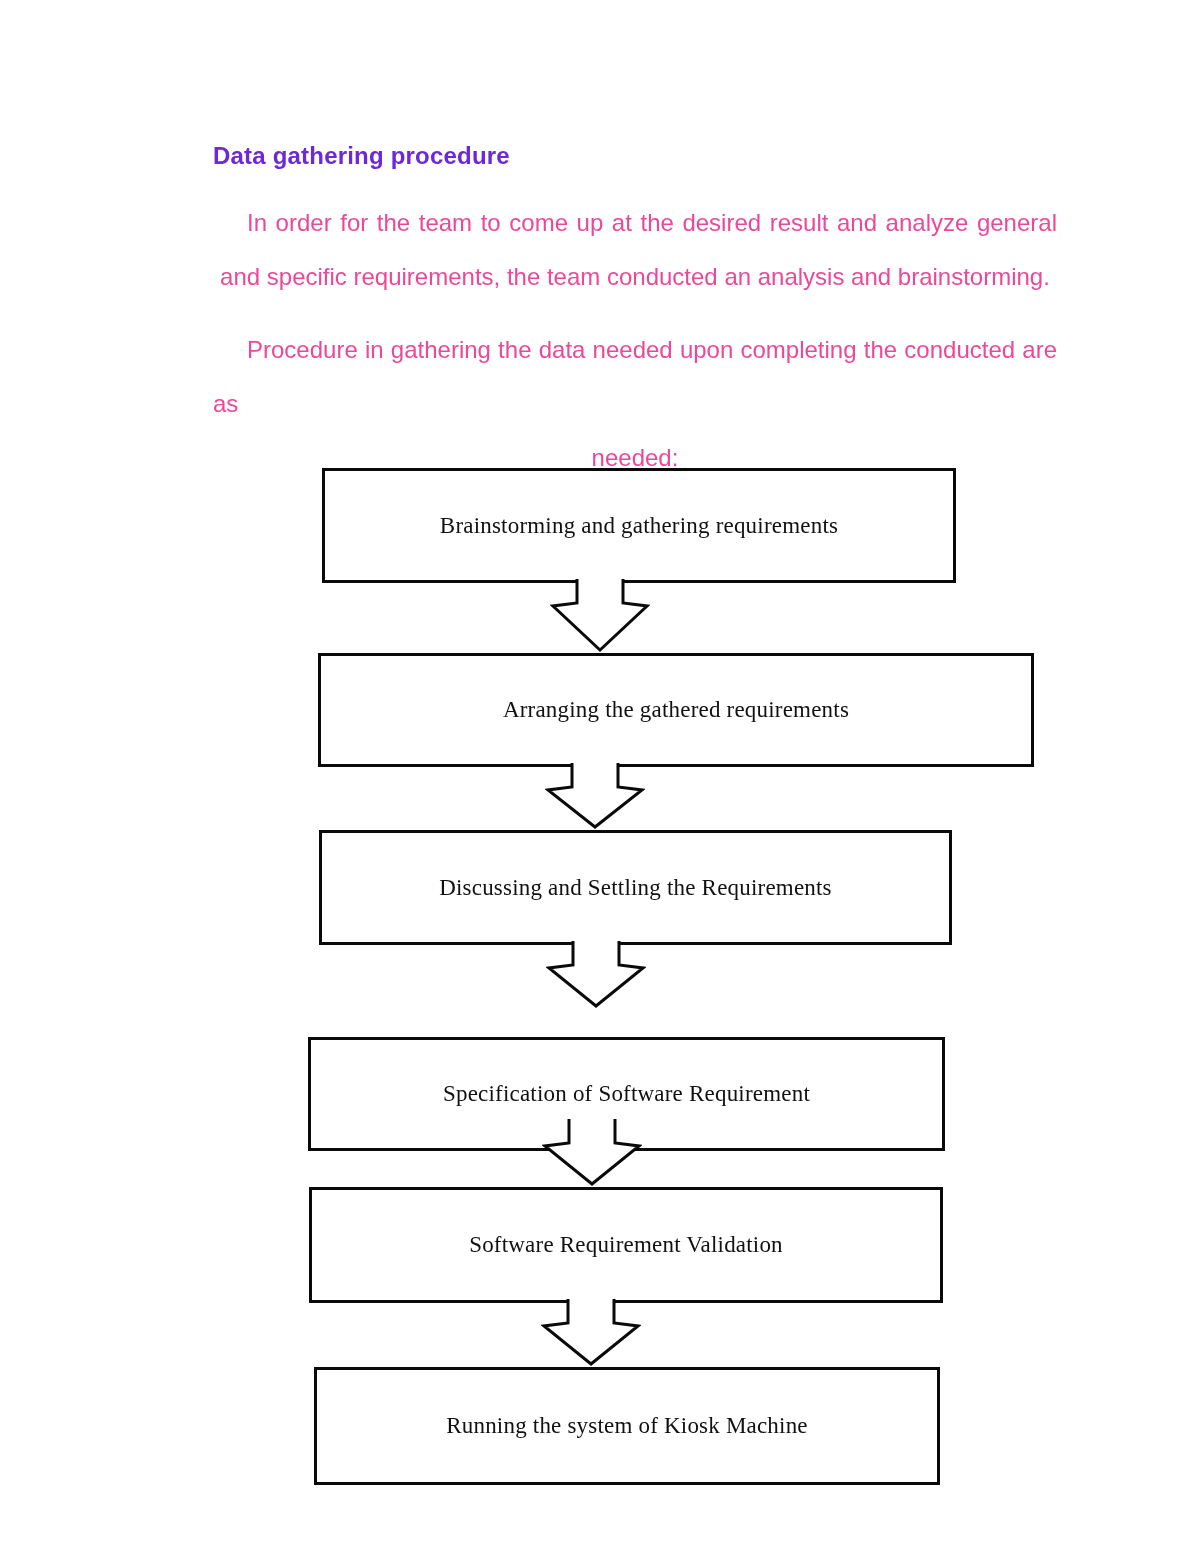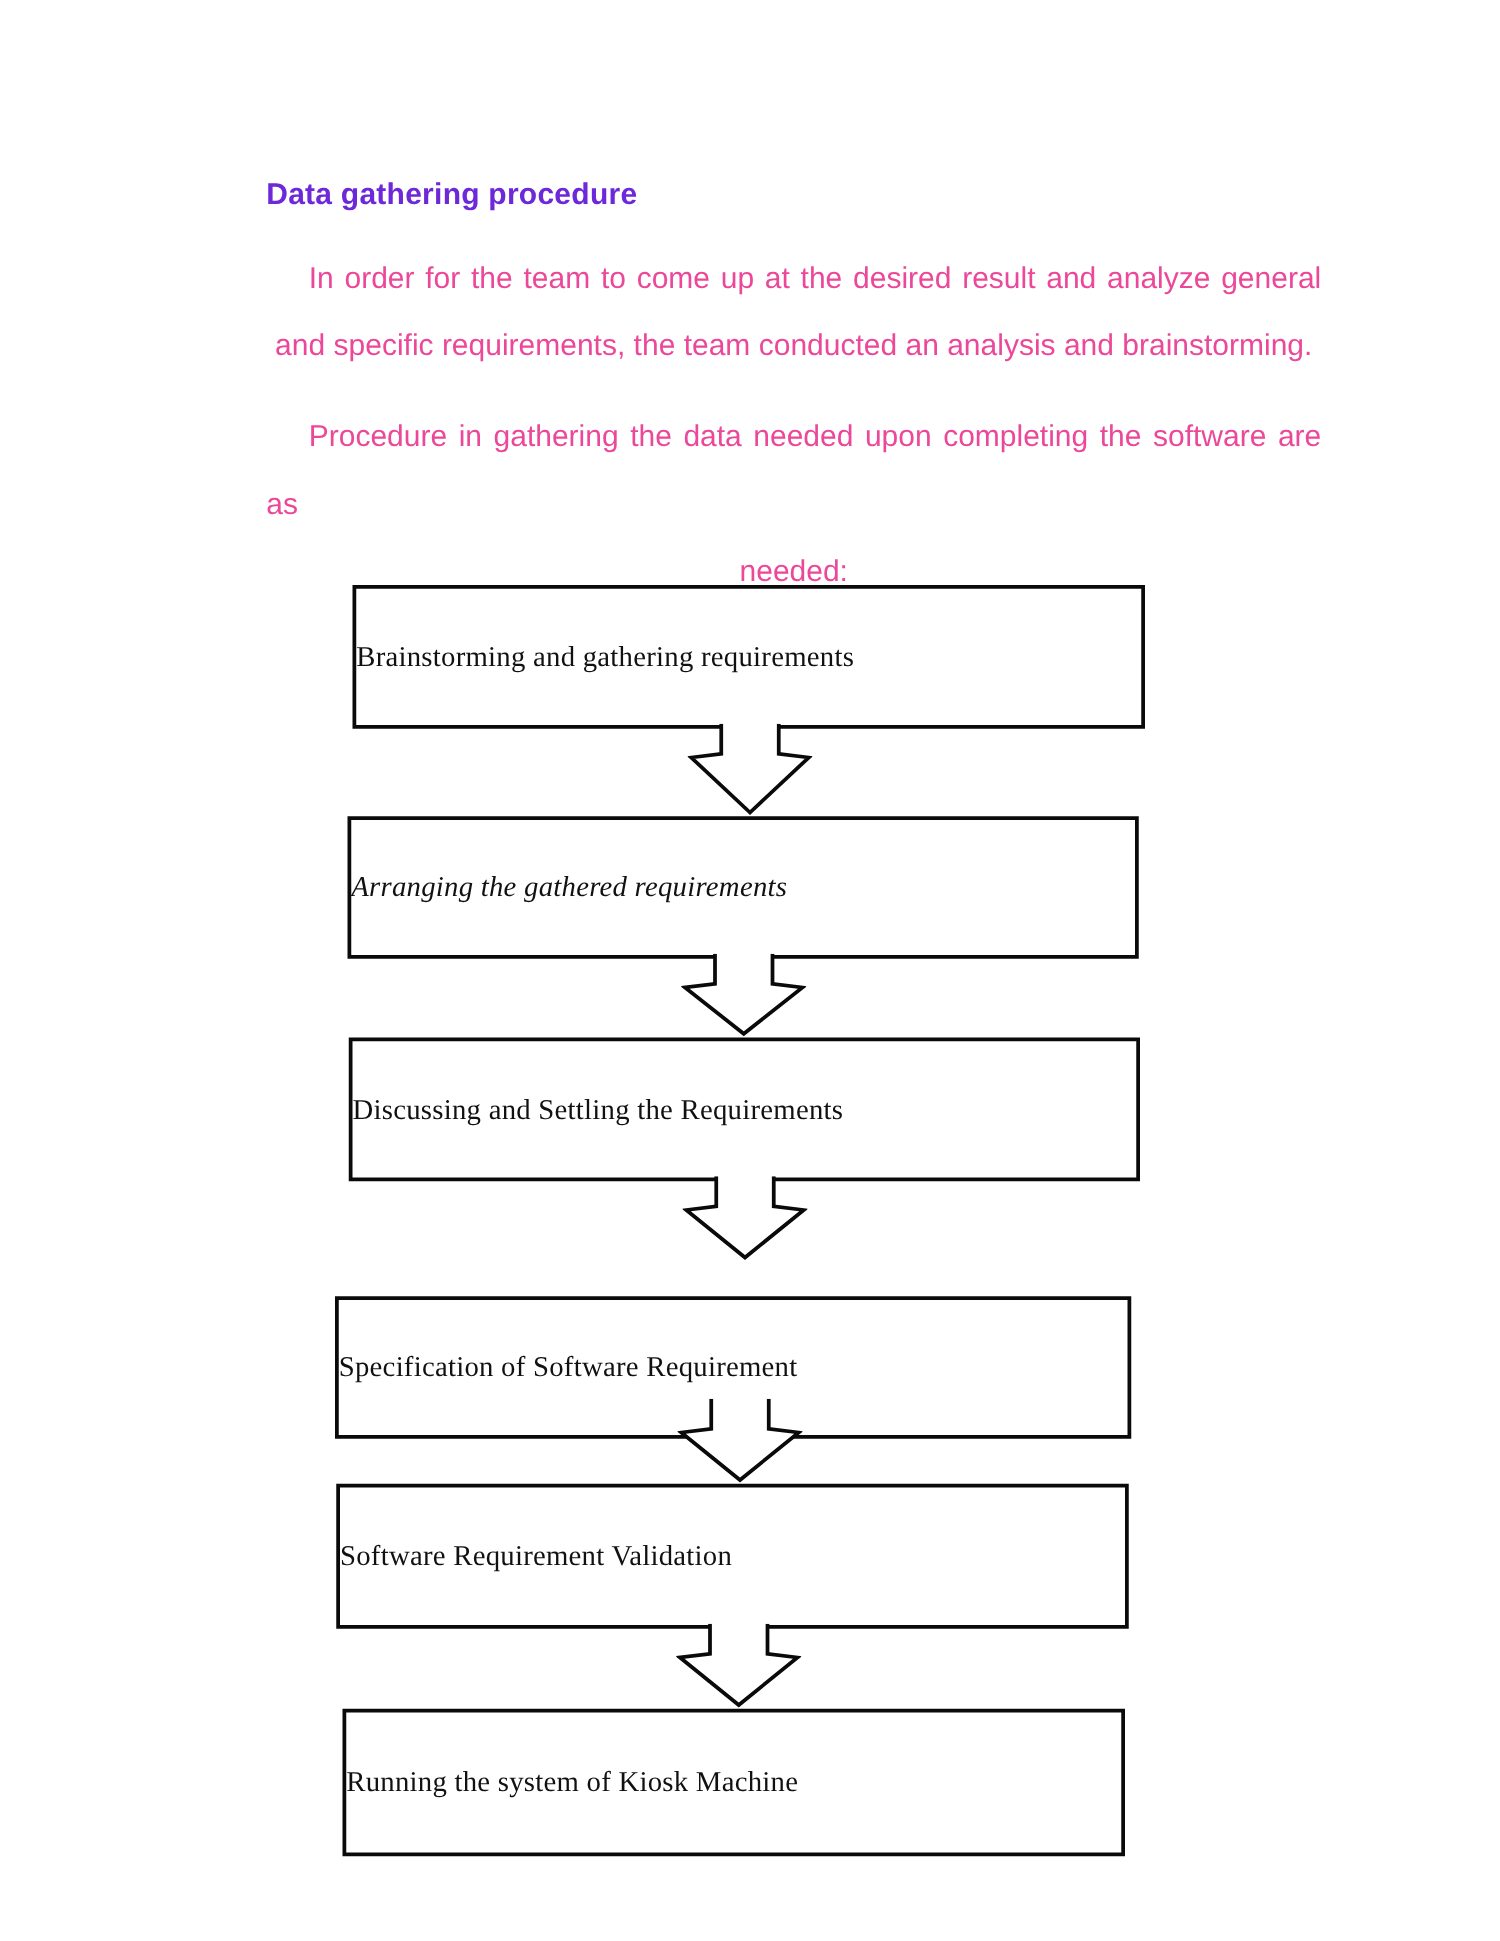--- a/index.html
+++ b/index.html
@@ -24,22 +24,23 @@
   .line{display:block;text-align:center;}
   .line.first{
     text-indent:34px;
     text-align:justify;
     text-align-last:justify;
   }
   .flow-box{
     position:absolute;
     background:#ffffff;
     border:3px solid #0a0a0a;
-    display:flex;align-items:center;justify-content:flex-start;
+    display:flex;align-items:center;justify-content:center;
     box-sizing:border-box;
+    margin-left:40px;
   }
   .flow-label{
     font-family:"Liberation Serif","DejaVu Serif",serif;
     font-size:23px;color:#111111;
     text-align:center;
     letter-spacing:0.2px;
   }
   .flow-arrow{position:absolute;display:block;}
   .flow-arrow path{
     fill:#ffffff;
@@ -54,29 +55,29 @@
 <div class="page">
 
   <h1 class="title">Data gathering procedure</h1>
 
   <div class="para">
     <span class="line first">In order for the team to come up at the desired result and analyze general</span>
     <span class="line">and specific requirements, the team conducted an analysis and brainstorming.</span>
   </div>
 
   <div class="para">
-    <span class="line first">Procedure in gathering the data needed upon completing the software are as</span>
+    <span class="line first">Procedure in gathering the data needed upon completing the conducted are as</span>
     <span class="line">needed:</span>
   </div>
 
   <div class="flow-box" style="left:282px;top:468px;width:634px;height:115px;">
     <span class="flow-label">Brainstorming and gathering requirements</span>
   </div>
 
-  <div class="flow-box" style="left:278px;top:653px;width:633px;height:114px;font-style:italic;">
+  <div class="flow-box" style="left:278px;top:653px;width:716px;height:114px;">
     <span class="flow-label">Arranging the gathered requirements</span>
   </div>
 
   <div class="flow-box" style="left:279px;top:830px;width:633px;height:115px;">
     <span class="flow-label">Discussing and Settling the Requirements</span>
   </div>
 
   <div class="flow-box" style="left:268px;top:1037px;width:637px;height:114px;">
     <span class="flow-label">Specification of Software Requirement</span>
   </div>

